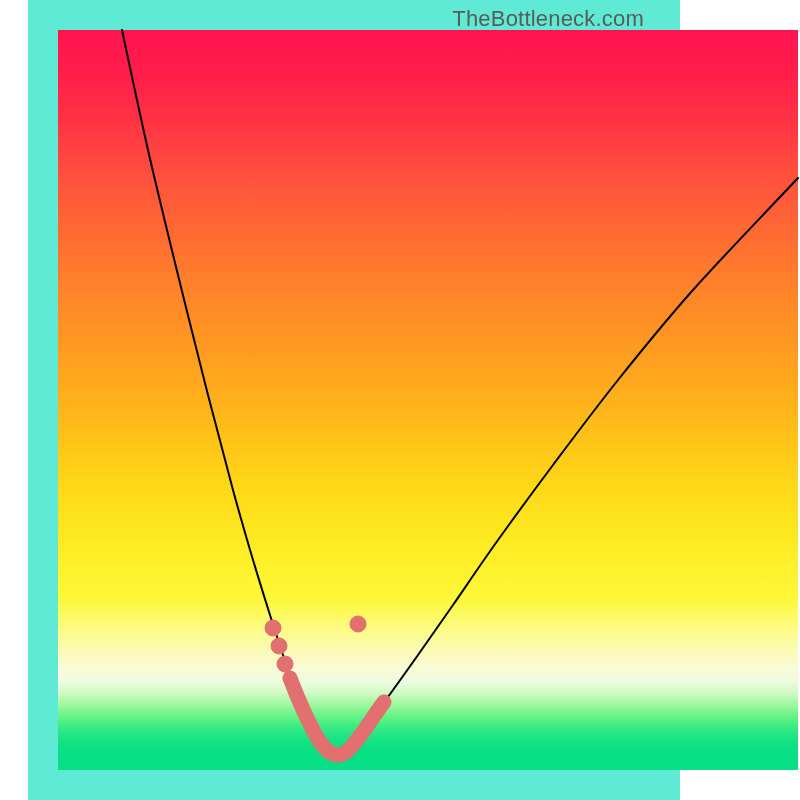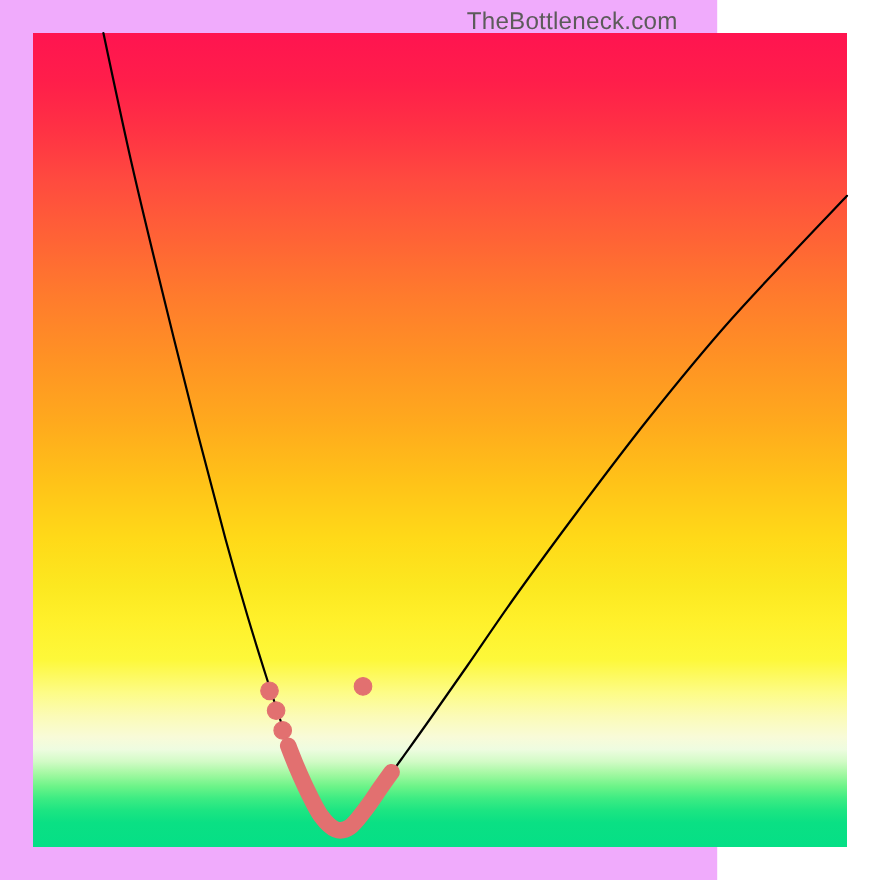--- a/index.html
+++ b/index.html
@@ -1,21 +1,22 @@
 <!DOCTYPE html>
 <html><head>
 <meta charset="utf-8">
 <style>
   * { margin: 0; padding: 0; box-sizing: border-box; }
   html, body { width: 800px; height: 800px; overflow: hidden; }
   .frame {
     width: 652px;
     height: 800px;
-    background: #f0abfc;
+    background: #5eead4;
     position: relative;
+    margin-left: 28px;
   }
   .plot-area {
     position: absolute;
     left: 30px;
     top: 30px;
     width: 740px;
     height: 740px;
     background: linear-gradient(to bottom,
       #ff1450 0%,
       #ff1e4a 6%,

